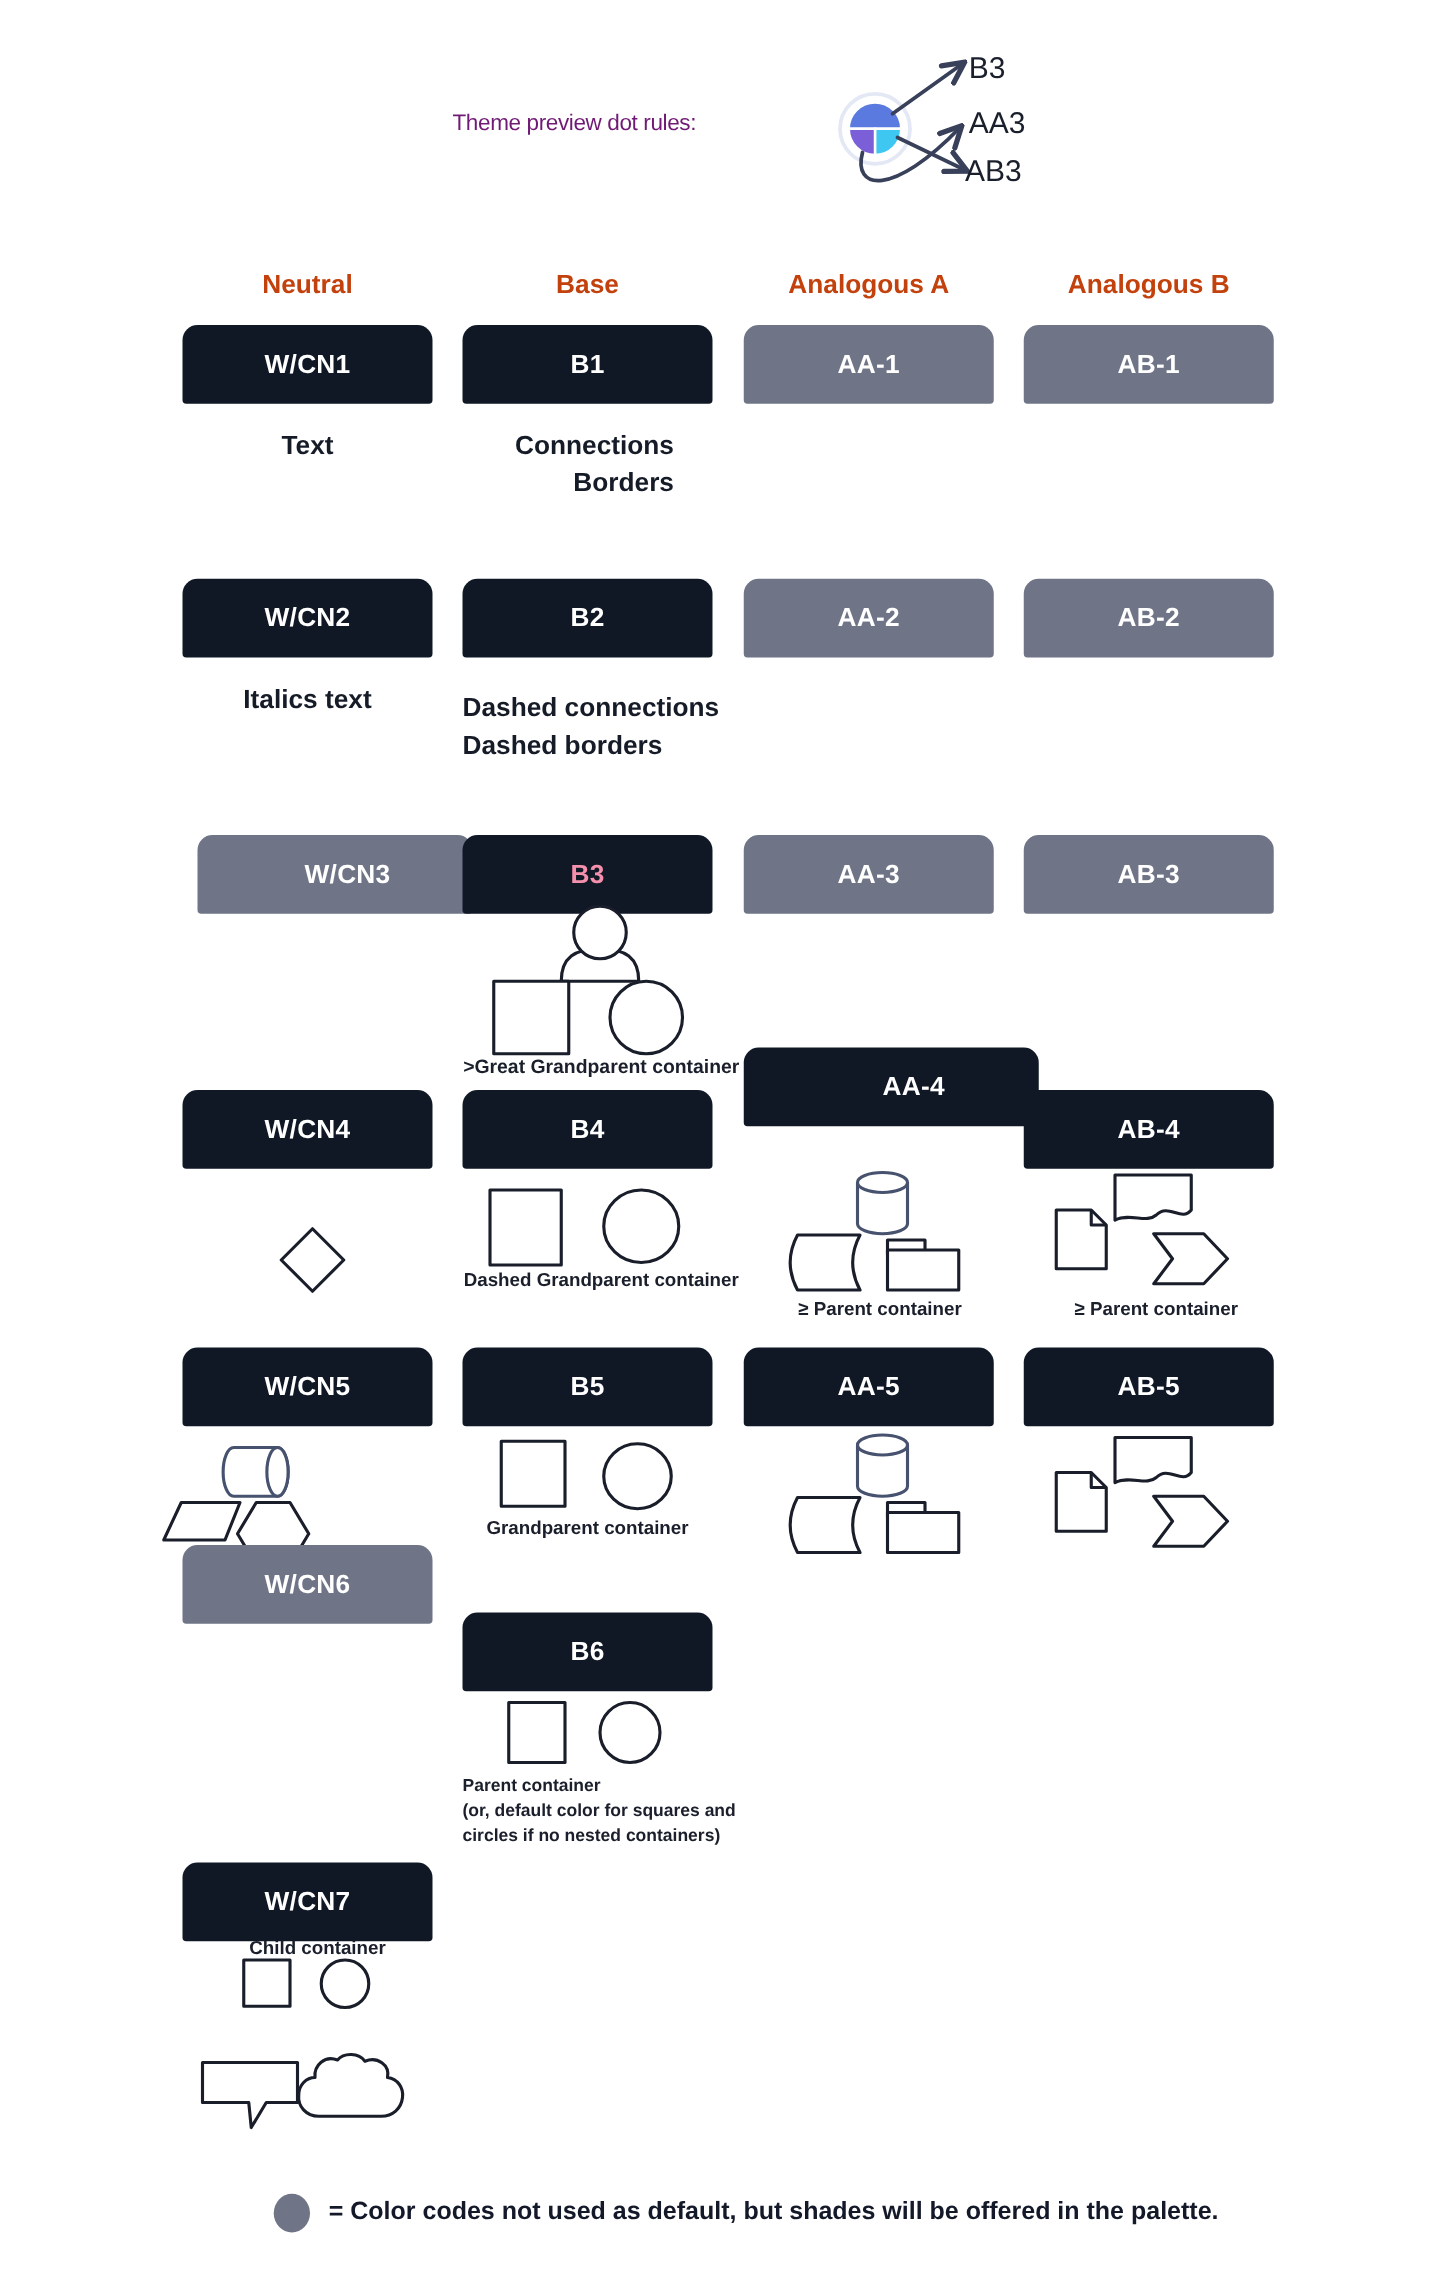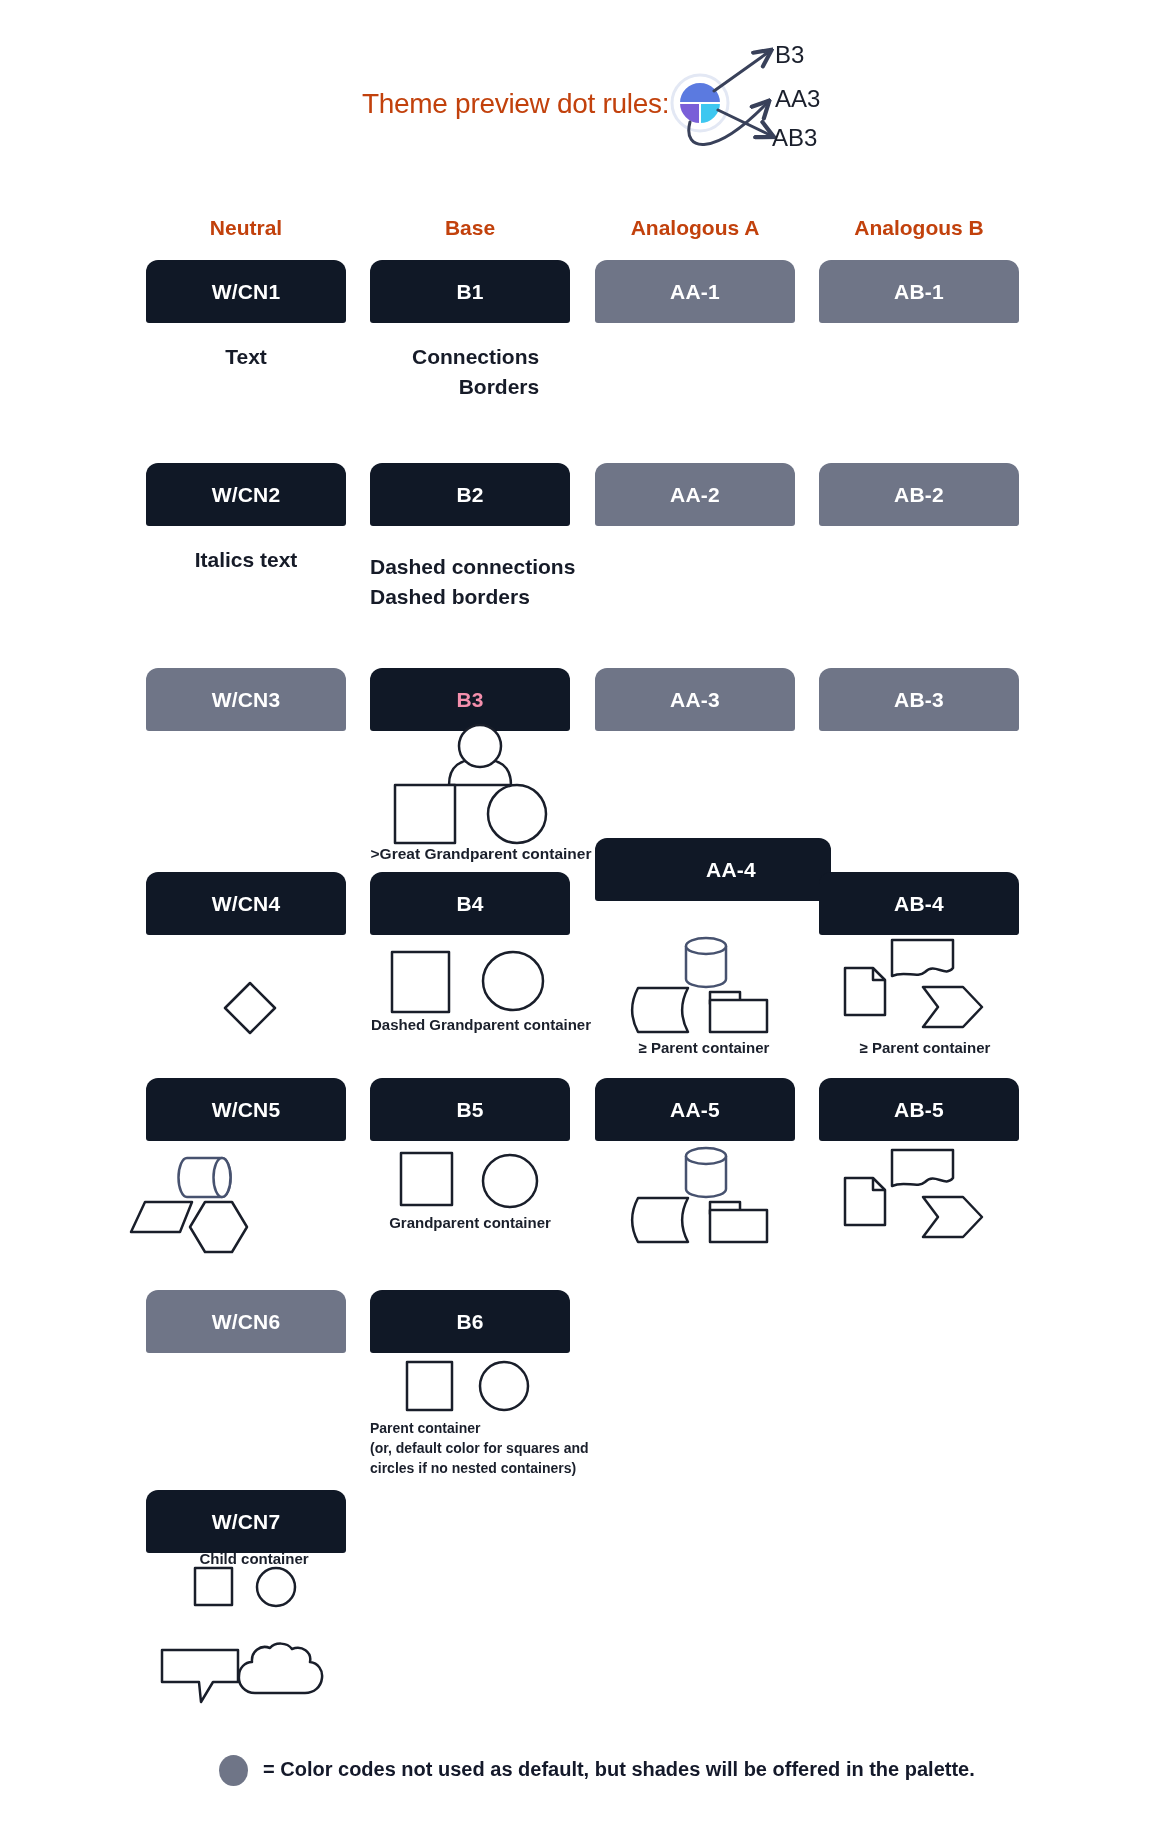--- a/index.html
+++ b/index.html
@@ -2,21 +2,21 @@
 <html style="--dark: #101826; --gray: #6F7587; --pink: #F48FAC; --blue: #5B7AE0; --purple: #7A5FD8; --cyan: #3EC7F0; --ring: #E3E8F4; --arrow: #39415A; --outline: #191E2A; --slate: #47526F;"><head>
 <meta charset="utf-8">
 <style>
   html,body{margin:0;padding:0;background:#ffffff;}
   #canvas{
     position:relative;width:1164px;height:1822px;background:#ffffff;
     font-family:"Liberation Sans", sans-serif;overflow:hidden;
   }
   .abs{position:absolute;}
   .title{
-    font-size:28px;letter-spacing:-0.3px;color:#c2410c;font-weight:400;white-space:nowrap;
+    font-size:18px;letter-spacing:-0.3px;color:#701a75;font-weight:400;white-space:nowrap;
   }
   .dot-label{font-size:24px;color:#1A1F2C;font-weight:400;white-space:nowrap;}
   .hdr{
     width:200px;text-align:center;font-size:21px;font-weight:700;color:#c2410c;white-space:nowrap;
   }
   .sw{
     width:200px;height:63px;border-radius:12px 12px 3px 3px;
     display:flex;align-items:center;justify-content:center;
     font-size:21px;font-weight:700;color:#ffffff;letter-spacing:0.2px;
   }
@@ -90,21 +90,21 @@
   <div class="abs sw dark" style="left:370px;top:463px;">B2</div>
   <div class="abs sw gray" style="left:595px;top:463px;">AA-2</div>
   <div class="abs sw gray" style="left:819px;top:463px;">AB-2</div>
 
   <div class="abs cap-lg center200" style="left:146px;top:545px;">Italics text</div>
   <div class="abs cap-lg" style="left:370px;top:552px;">
     <div>Dashed connections</div>
     <div>Dashed borders</div>
   </div>
 
-  <div class="abs sw gray" style="left:146px;top:668px;">W/CN3</div>
+  <div class="abs sw gray" style="left:158px;top:668px;padding-left:20px;">W/CN3</div>
   <div class="abs sw dark pink" style="left:370px;top:668px;">B3</div>
   <div class="abs sw gray" style="left:595px;top:668px;">AA-3</div>
   <div class="abs sw gray" style="left:819px;top:668px;">AB-3</div>
 
   <svg class="abs" style="left:380px;top:722px;" width="180" height="135" viewBox="0 0 180 135">
     <path class="ln" d="M69,63 C69,44 80,37 100,37 C120,37 131,44 131,63 Z"></path>
     <circle class="ln" cx="100" cy="24" r="21"></circle>
     <rect class="ln" x="15" y="63" width="60" height="58"></rect>
     <circle class="ln" cx="137" cy="92" r="29"></circle>
   </svg>
@@ -168,21 +168,21 @@
     <rect class="ln" x="85" y="70" width="57" height="32"></rect>
   </svg>
 
   <svg class="abs" style="left:835px;top:1140px;" width="165" height="105" viewBox="0 0 165 105">
     <path class="ln" d="M10,38 H38 L50,50 V85 H10 Z"></path>
     <path class="ln-n" d="M38,38 V50 H50"></path>
     <path class="ln" d="M57,10 H118 V38 C110,48 100,32 90,42 C82,49 70,40 57,46 Z"></path>
     <path class="ln" d="M88,57 H128 L147,77 L128,97 H88 L103,77 Z"></path>
   </svg>
 
-  <div class="abs sw gray" style="left:146px;top:1290px;">W/CN6</div>
+  <div class="abs sw gray" style="left:146px;top:1236px;">W/CN6</div>
   <div class="abs sw dark" style="left:370px;top:1290px;">B6</div>
 
   <svg class="abs" style="left:385px;top:1358px;" width="170" height="56" viewBox="0 0 170 56">
     <rect class="ln" x="22" y="4" width="45" height="48"></rect>
     <ellipse class="ln" cx="119" cy="28" rx="24" ry="24"></ellipse>
   </svg>
   <div class="abs cap-note" style="left:370px;top:1418px;width:340px;">
     <div>Parent container</div>
     <div>(or, default color for squares and</div>
     <div>circles if no nested containers)</div>

